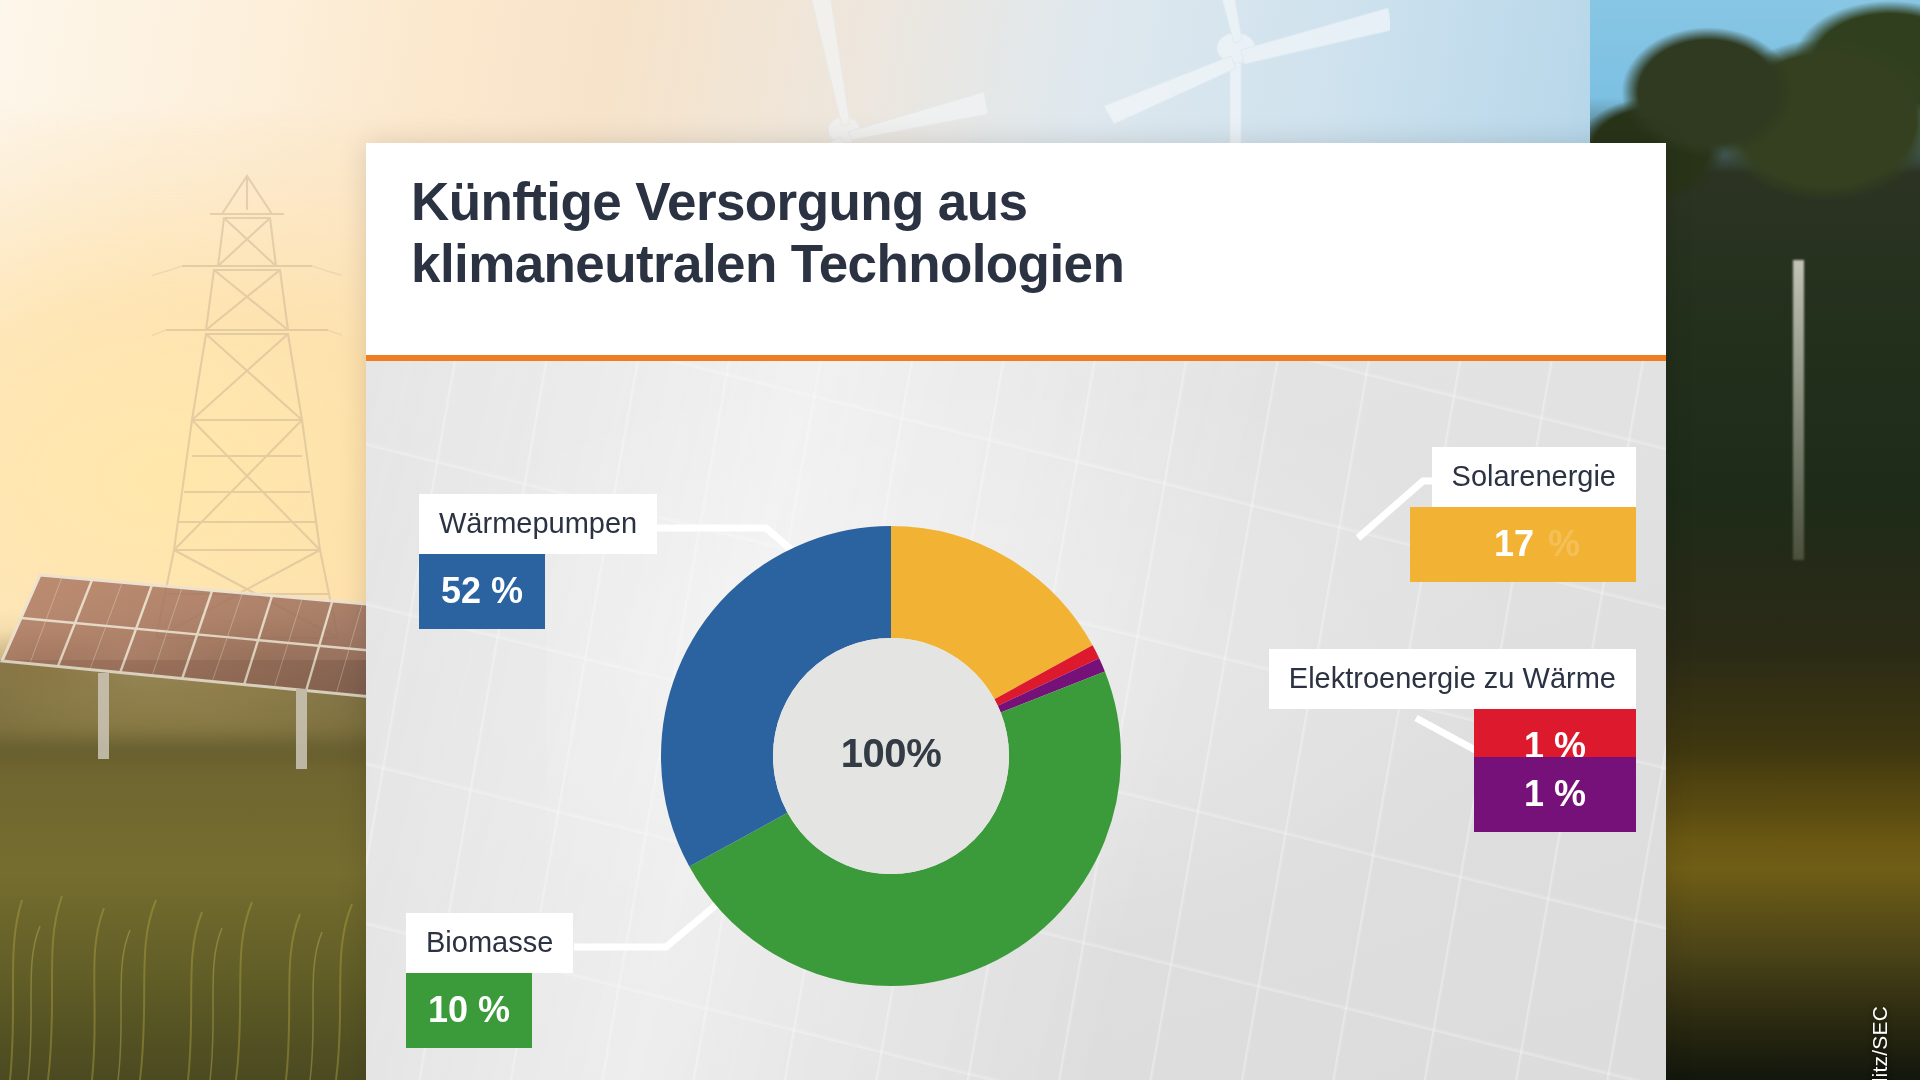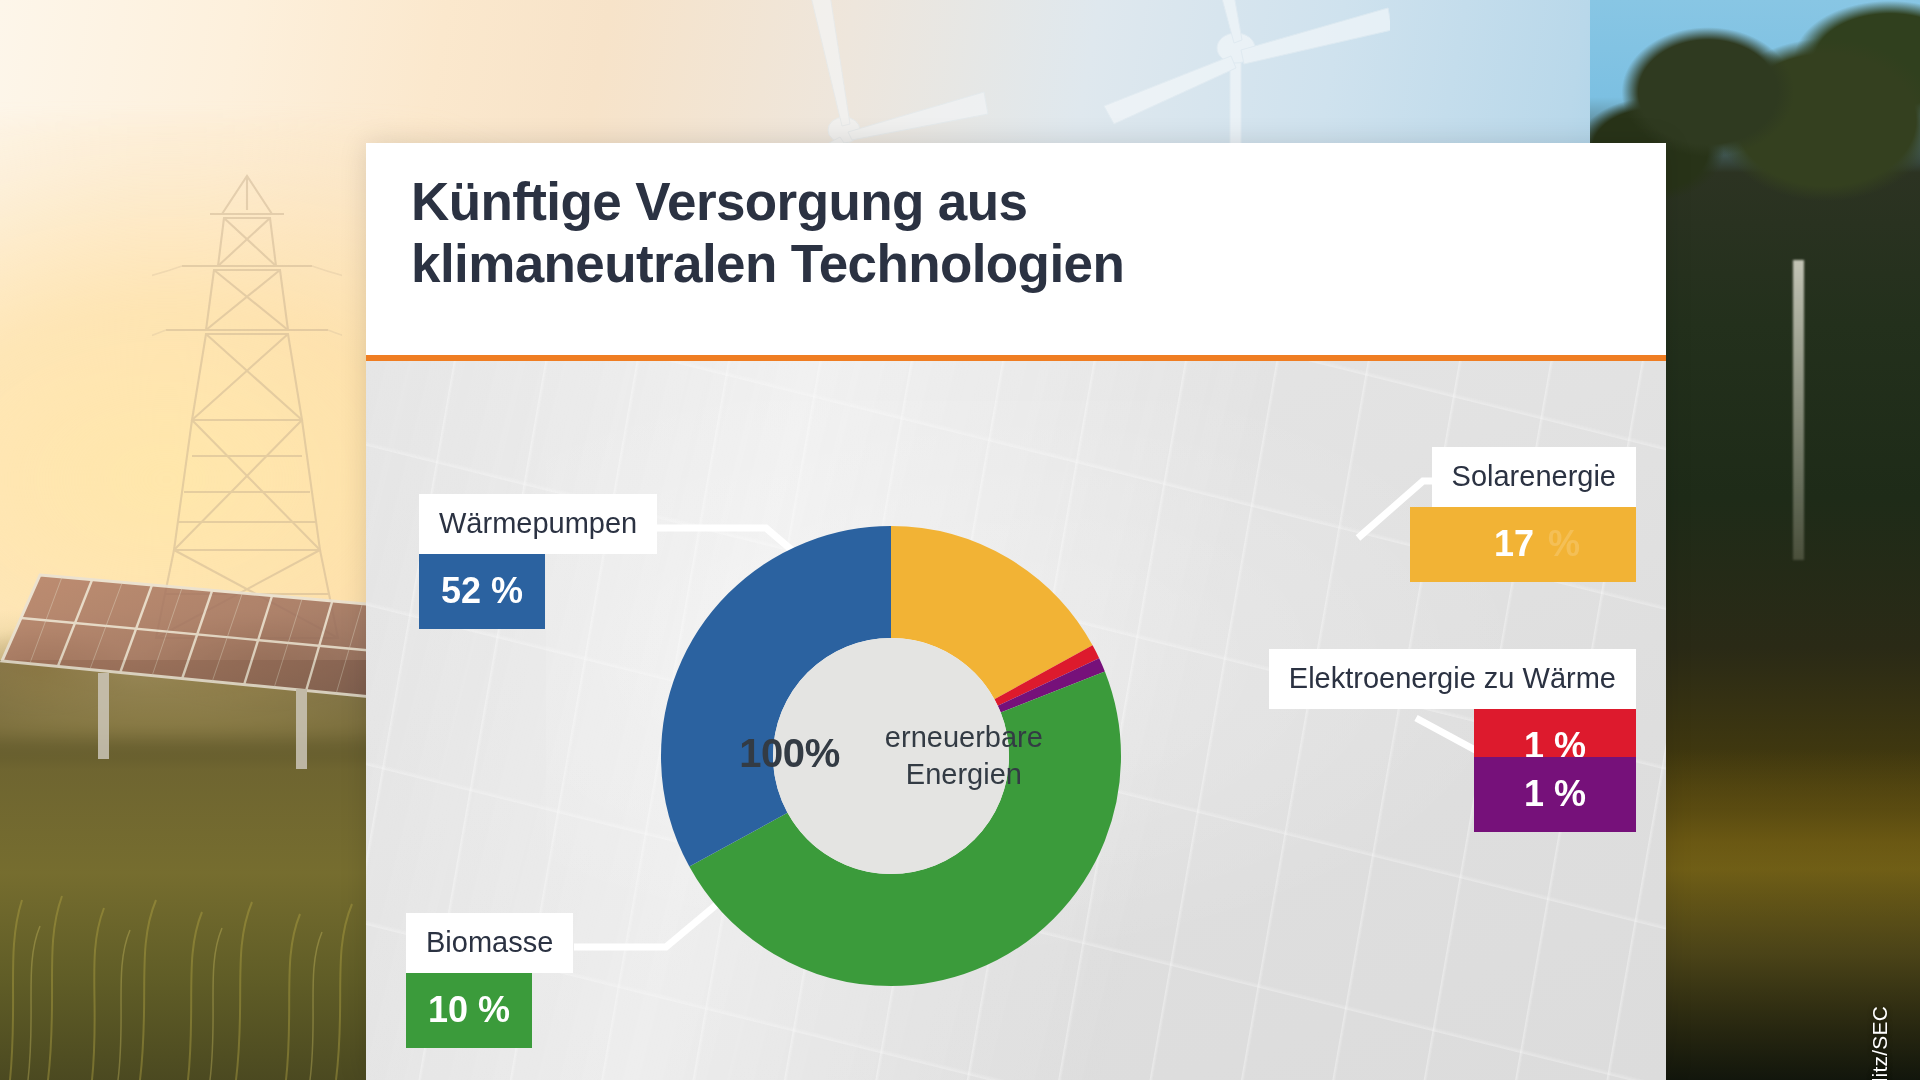--- a/index.html
+++ b/index.html
@@ -456,24 +456,20 @@
 
             <circle r="174" stroke="#3b9b3b" stroke-dasharray="524.68 568.60" stroke-dashoffset="-207.68"></circle>
 
             <circle r="174" stroke="#2b62a0" stroke-dasharray="360.72 732.56" stroke-dashoffset="-732.36"></circle>
           </g>
           <circle cx="230" cy="230" r="118" fill="#e4e4e2"></circle>
         </svg>
 
         <div class="donut-center">
           <div class="center-big">100%</div>
-          <div class="center-sub">
-            <div>erneuerbare</div>
-            <div>Energien</div>
-          </div>
         </div>
       </div>
 
       <div class="callout left" style="left:33px; top:133px;padding-left:20px;">
         <div class="row-cap">
             <span class="cap">Wärmepumpen</span>
           </div>
         <div class="row-val">
             <span class="val" style="background:#2b62a0;">52 %</span>
           </div>

